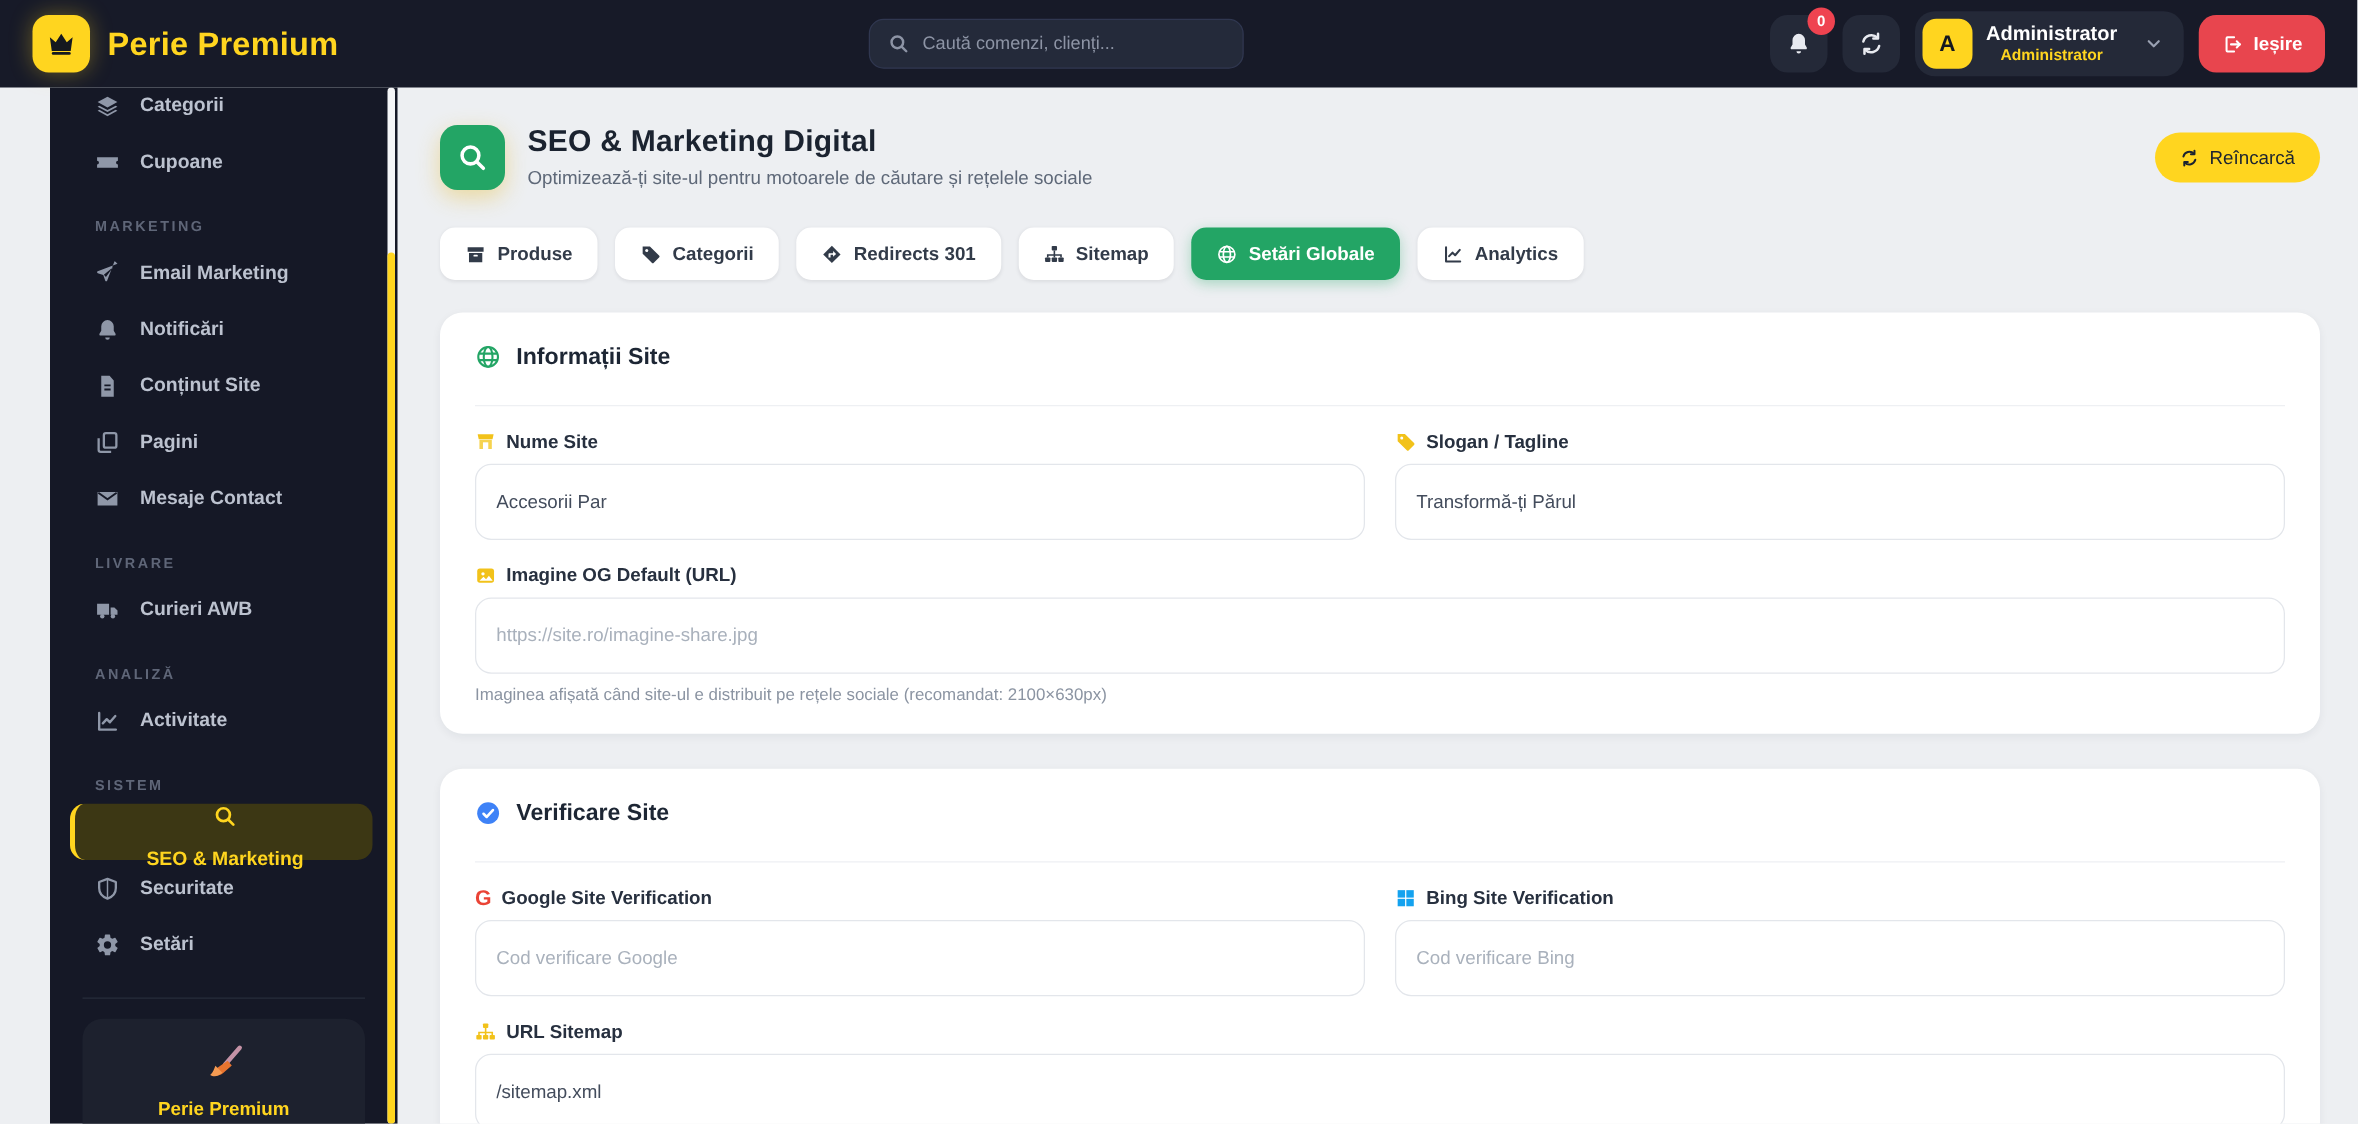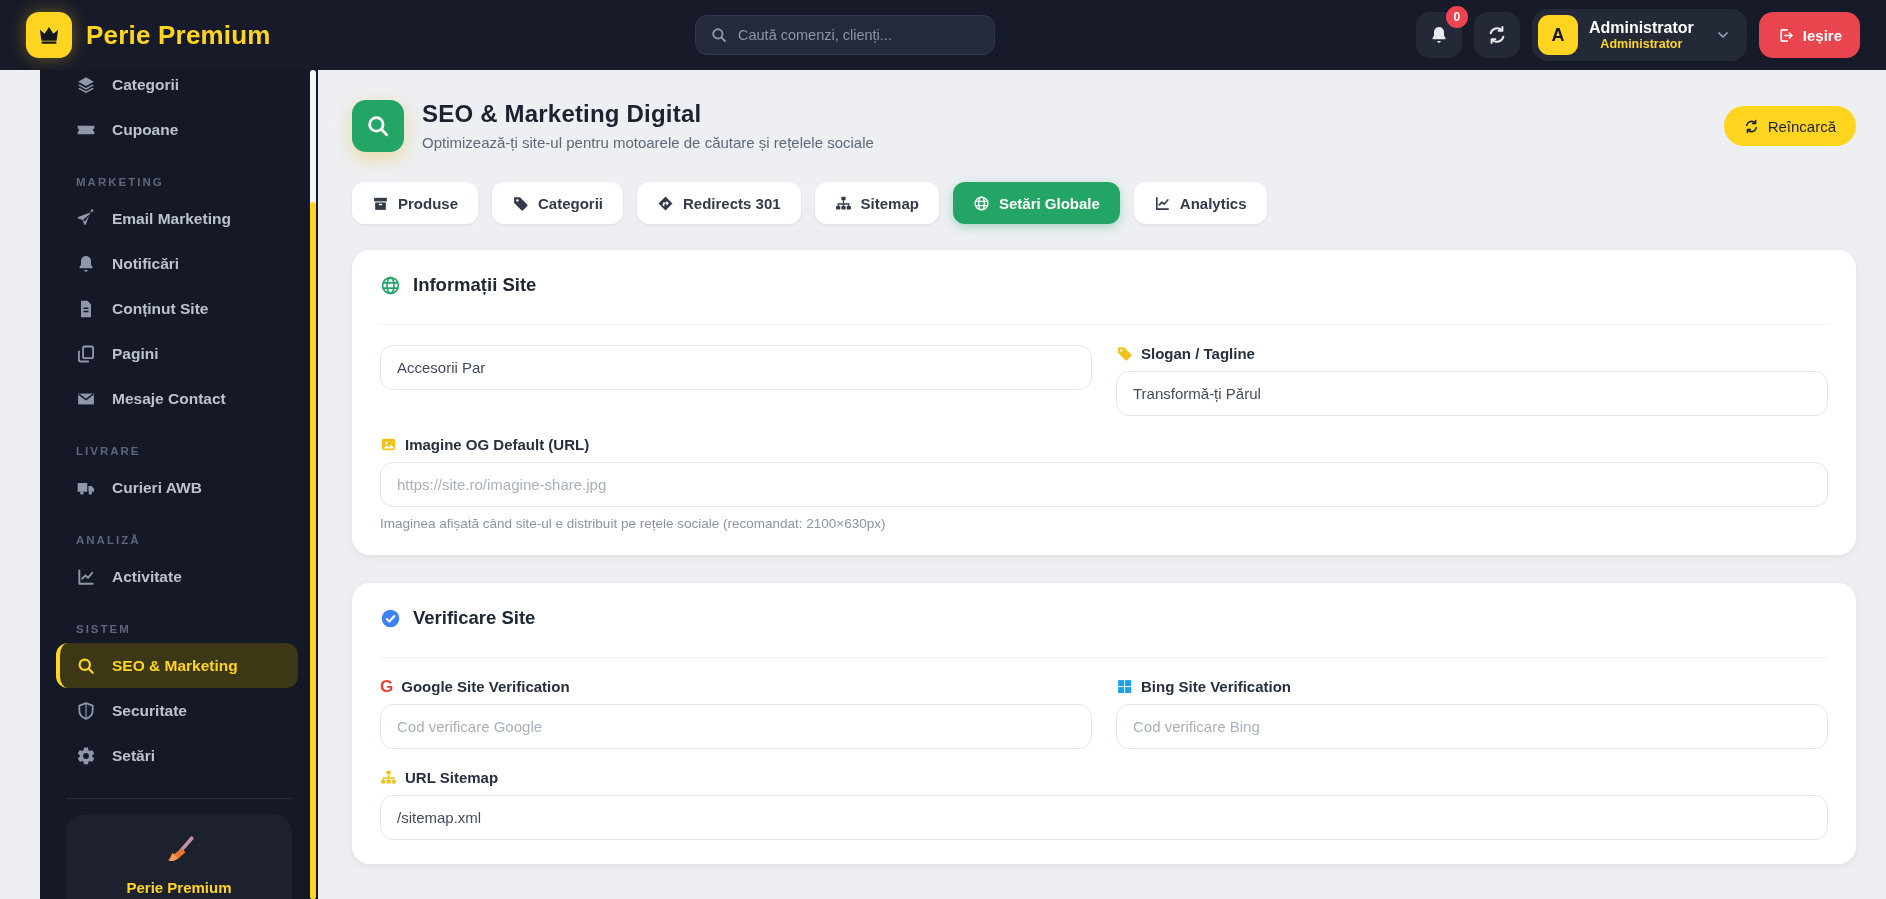--- a/index.html
+++ b/index.html
@@ -32,21 +32,21 @@
 
   
   .body { display:flex; height:829px;margin-left:40px; }
 
   
   .sidebar { position:relative; width:278px; flex:none; background:#151826; overflow:hidden; }
   .nav { margin-top:-8px; }
   .nav-item { height:45px; display:flex; align-items:center; gap:16px; padding:0 16px 0 36px; color:#bcc2cf; font-size:15.5px; font-weight:600; cursor:pointer; }
   .nav-item svg { width:20px; height:20px; color:#8f97a8; flex:none; }
   .nav-section { padding:24px 0 8px 36px; color:#5f6678; font-size:11.5px; font-weight:700; letter-spacing:2px; }
-  .nav-item.active { margin:0 20px 0 16px; height:45px; padding:0 14px 0 16px; background:#3c3714; border-left:4px solid #ffd51f; border-radius:12px; color:#ffd51f; font-weight:700; }
+  .nav-item.active { margin:0 20px 0 16px; height:45px; padding:0 14px 0 16px; background:#3c3714; border-left:4px solid #ffd51f; border-radius:12px; color:#ffd51f; font-weight:700;flex-direction:column; }
   .nav-item.active svg { color:#ffd51f; }
   .side-divider { border-top:1px solid #272c3b; margin:20px 26px 16px 26px; }
   .promo-card { margin:0 26px; height:120px; background:#1d212e; border-radius:16px; display:flex; flex-direction:column; align-items:center; padding-top:16px; }
   .promo-card svg { width:40px; height:40px; }
   .promo-title { margin-top:8px; color:#ffd51f; font-size:15px; font-weight:800; }
   .side-scroll-track { position:absolute; top:0; right:2px; width:6px; height:100%; background:#f4f5f7; border-radius:3px; }
   .side-scroll-thumb { position:absolute; top:132px; right:2px; width:6px; height:calc(100% - 132px); background:#ffd51f; border-radius:3px; }
 
   
   .content { flex:1; background:#edeff2; padding:30px 30px 0 34px; overflow:hidden; }
@@ -66,21 +66,21 @@
   .card { background:#fff; border-radius:18px; padding:24px 28px; box-shadow:0 2px 8px rgba(25,30,45,.06); }
   .card-1 { margin-top:26px; }
   .card-2 { margin-top:28px; }
   .card-head { display:flex; align-items:center; gap:12px; padding-bottom:28px; border-bottom:1px solid #eef0f3; margin-bottom:20px; }
   .card-head svg { width:21px; height:21px; }
   .card-title { font-size:18.5px; font-weight:800; color:#1d2634; }
   .grid-2 { display:grid; grid-template-columns:1fr 1fr; gap:24px; }
   .field-label { display:flex; align-items:center; gap:8px; font-size:15px; font-weight:700; color:#27303f; margin-bottom:9px; }
   .field-label svg { width:17px; height:17px; flex:none; }
   .g-glyph { color:#ea4335; font-weight:800; font-size:17px; line-height:1; }
-  .tin { width:100%; height:45px; border:1.5px solid #e3e6eb; border-radius:13px; padding:0 16px; font-family:inherit; font-size:15px; color:#434c5c; outline:none; background:#fff; }
+  .tin { width:100%; height:61px; border:1.5px solid #e3e6eb; border-radius:13px; padding:0 16px; font-family:inherit; font-size:15px; color:#434c5c; outline:none; background:#fff; }
   .tin::placeholder { color:#a9b1bc; }
   .field-row { margin-top:20px; }
   .help { margin-top:9px; font-size:13.5px; color:#8b94a2; }
   .yel { color:#f2c21a; }
 </style>
 </head>
 <body>
 
 <div class="app">
 
@@ -322,20 +322,28 @@
         <div class="card-head">
           <svg viewBox="0 0 24 24" fill="none" stroke="#23a565" stroke-width="1.9">
               <circle cx="12" cy="12" r="9"></circle>
               <ellipse cx="12" cy="12" rx="4" ry="9"></ellipse>
               <path d="M3.5 9h17M3.5 15h17"></path>
             </svg>
           <span class="card-title">Informații Site</span>
         </div>
         <div class="grid-2">
           <div>
+            <div class="field-label">
+              <svg viewBox="0 0 24 24">
+                  <path d="M3 3.5h18l-1.2 5.5H4.2z" fill="#f2c21a"></path>
+                  <path d="M5 9.5h14V20H5z" fill="#f6d34f"></path>
+                  <rect x="9" y="12.5" width="6" height="7.5" fill="#fff"></rect>
+                </svg>
+              <span>Nume Site</span>
+            </div>
             <input class="tin" type="text" value="Accesorii Par" style="">
           </div>
           <div>
             <div class="field-label">
               <svg viewBox="0 0 24 24" fill="#f2c21a">
                   <path d="M3 3h8.2L21.5 13.3a1.6 1.6 0 0 1 0 2.3l-5.9 5.9a1.6 1.6 0 0 1-2.3 0L3 11.2z"></path>
                   <circle cx="7.6" cy="7.6" r="1.7" fill="#fff"></circle>
                 </svg>
               <span>Slogan / Tagline</span>
             </div>

